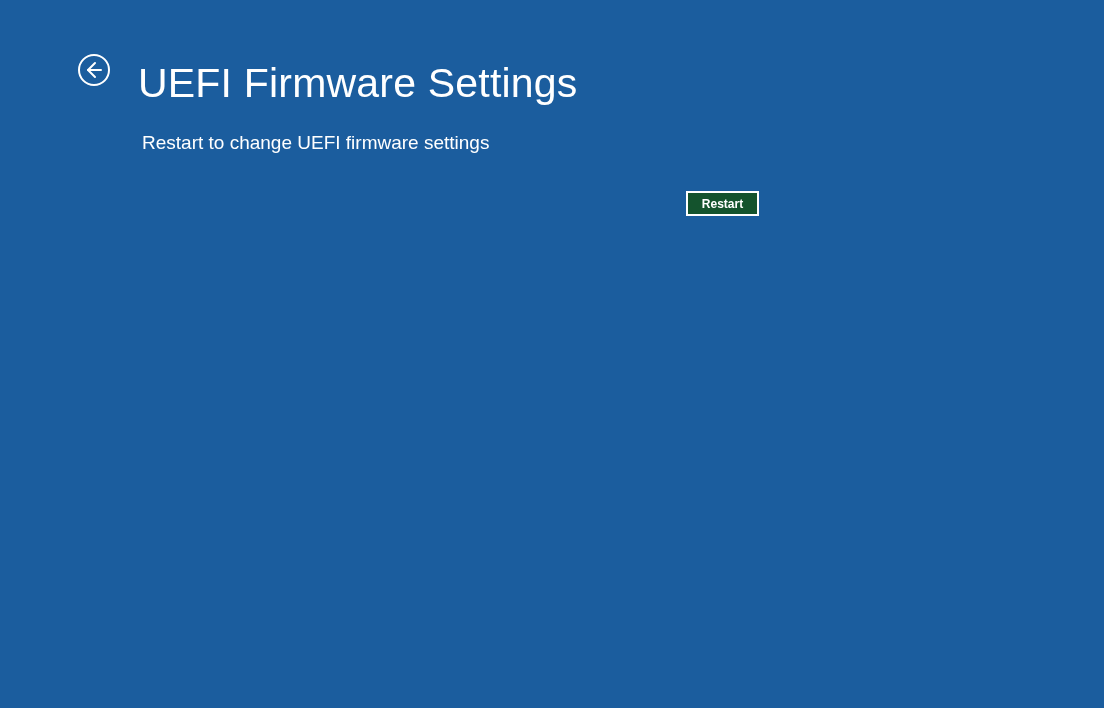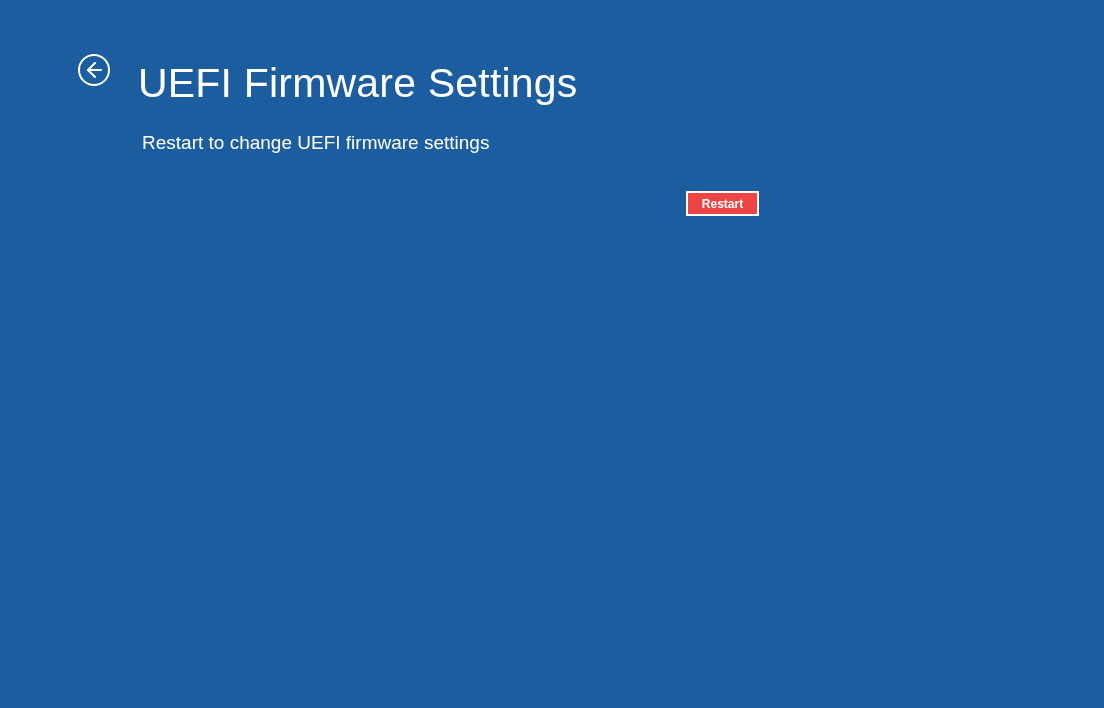--- a/index.html
+++ b/index.html
@@ -47,21 +47,21 @@
       font-weight: 400;
       color: #ffffff;
       margin-top: 10px;
     }
     .restart-button {
       position: absolute;
       top: 191px;
       left: 686px;
       width: 73px;
       height: 25px;
-      background-color: #ef4444;
+      background-color: #14532d;
       border: 2px solid #ffffff;
       color: #ffffff;
       font-family: "Segoe UI", Arial, sans-serif;
       font-size: 12px;
       font-weight: 600;
       cursor: pointer;
       display: flex;
       align-items: center;
       justify-content: center;
     }

